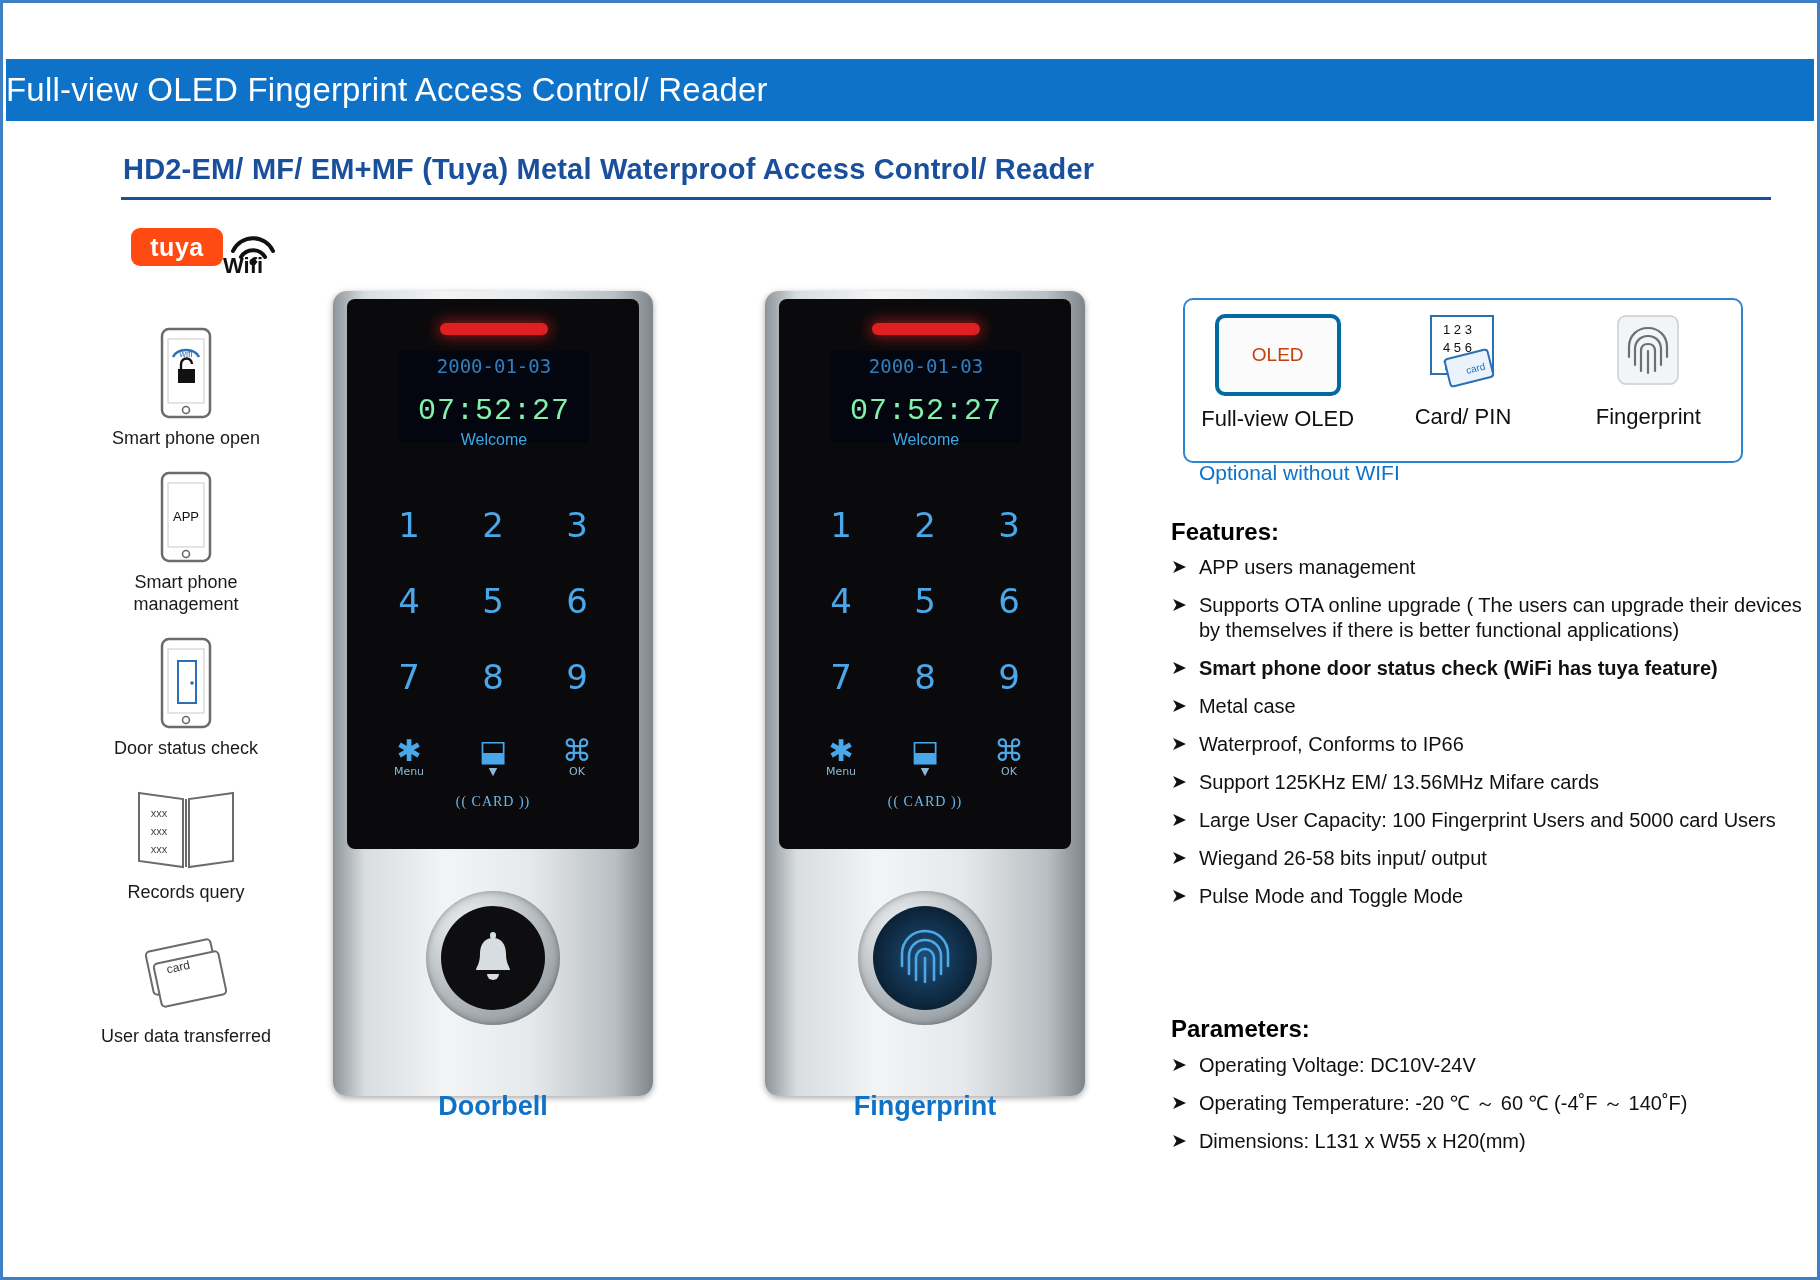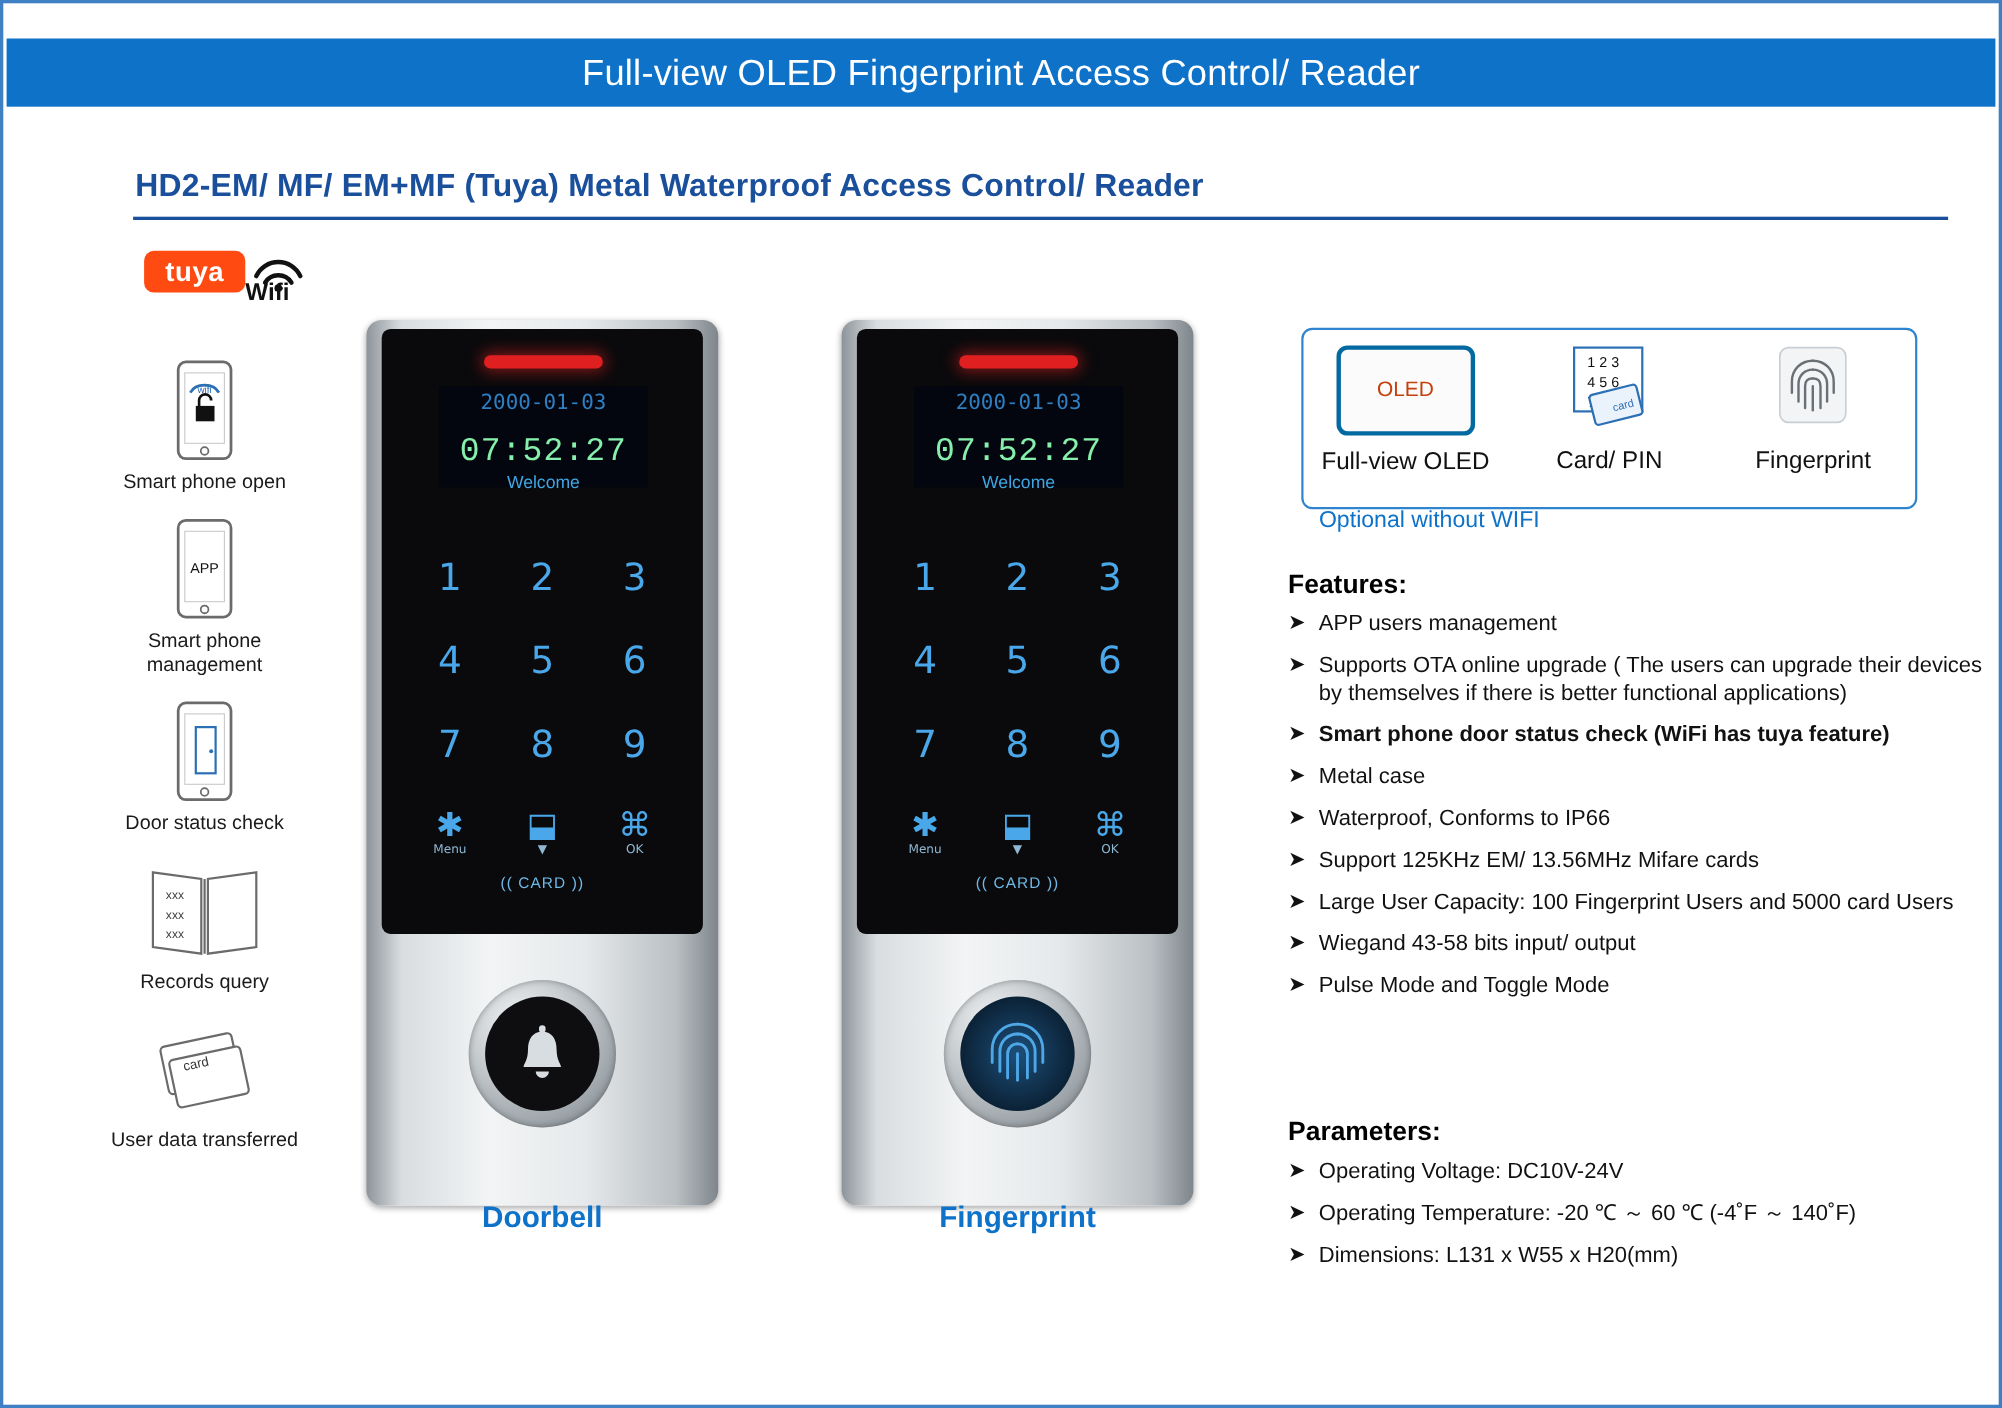--- a/index.html
+++ b/index.html
@@ -16,27 +16,26 @@
     height: 1280px;
     background: #ffffff;
     box-sizing: border-box;
     border: 3px solid #3f7fc4;
     overflow: hidden;
   }
   
   .header-bar {
     position: absolute;
     left: 3px;
-    top: 32px;
+    top: 56px;
     width: 1808px;
     height: 62px;
     background: #0d72c8;
     display: flex;
     align-items: center;
-    justify-content: center;
   }
   .header-bar .title {
     color: #ffffff;
     font-size: 33px;
     letter-spacing: 0.2px;
   }
   .subtitle {
     position: absolute;
     left: 120px;
     top: 150px;
@@ -200,20 +199,21 @@
   }
   .card-label {
     position: absolute;
     left: 0;
     top: 155px;
     width: 248px;
     text-align: center;
     color: #6fb9e8;
     font-size: 14px;
     letter-spacing: 1px;
+    font-family: Liberation Serif, serif;
   }
   .key .sub {
     display: block;
     font-size: 11px;
     color: #8fb8d4;
     margin-top: -4px;
   }
   .glyph {
     font-size: 30px;
     line-height: 32px;
@@ -614,21 +614,21 @@
     <div class="bullet">
       <span class="arrow">➤</span>
       <span class="btext">Support 125KHz EM/ 13.56MHz Mifare cards</span>
     </div>
     <div class="bullet">
       <span class="arrow">➤</span>
       <span class="btext">Large User Capacity: 100 Fingerprint Users and 5000 card Users</span>
     </div>
     <div class="bullet">
       <span class="arrow">➤</span>
-      <span class="btext">Wiegand 43-58 bits input/ output</span>
+      <span class="btext">Wiegand 26-58 bits input/ output</span>
     </div>
     <div class="bullet">
       <span class="arrow">➤</span>
       <span class="btext">Pulse Mode and Toggle Mode</span>
     </div>
   </div>
 
   <div class="sec-title" style="left:1168px; top:1012px;">Parameters:</div>
   <div class="bullets" style="left:1168px; top:1050px;">
     <div class="bullet">

